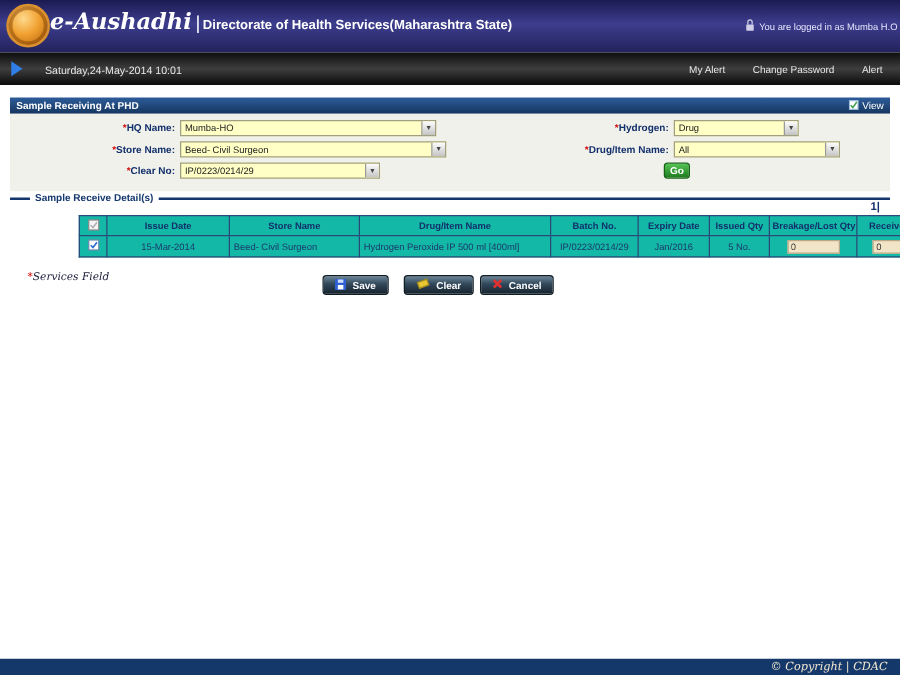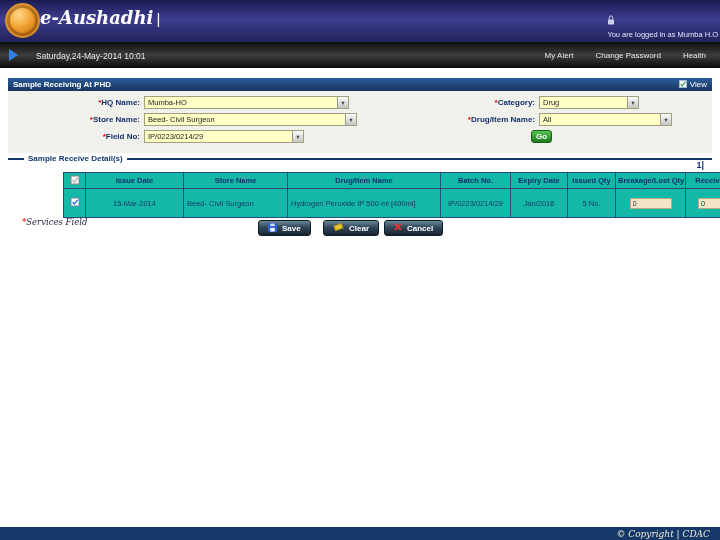--- a/index.html
+++ b/index.html
@@ -10,22 +10,22 @@
   
   .app-header { position:absolute; top:0; left:0; width:100%; height:42px;
     background:linear-gradient(180deg,#1b1b52 0%, #3d3d8e 45%, #22225c 100%); }
   .emblem { position:absolute; left:5px; top:3px; width:35px; height:35px; border-radius:50%;
     background:radial-gradient(circle at 38% 32%, #ffd98c 0%, #f0a030 45%, #b05c08 100%);
     border:2px solid #d89030; box-shadow:inset 0 0 0 3px rgba(120,60,0,.45); z-index:3; }
   .brand-wrap { position:absolute; left:40px; top:7px; display:flex; align-items:baseline; color:#fff; white-space:nowrap; }
   .brand { font-family:"DejaVu Serif", serif; font-style:italic; font-weight:bold; font-size:18px; }
   .brand-sep { font-size:15px; font-weight:normal; margin:0 2px 0 3px; }
   .org { font-size:10.5px; font-weight:bold; }
-  .login-status { position:absolute; right:2px; top:15px; display:flex; align-items:flex-start; gap:3px;
-    color:#e6e6ff; font-size:7.5px; white-space:nowrap;flex-direction:column; }
+  .login-status { position:absolute; right:2px; top:15px; display:flex; align-items:center; gap:3px;
+    color:#e6e6ff; font-size:7.5px; white-space:nowrap; }
 
   
   .navbar { position:absolute; top:42px; left:0; width:100%; height:26px;
     background:linear-gradient(180deg,#0d0d0d 0%, #3e3e3e 50%, #0a0a0a 100%); color:#e8e8e8; }
   .nav-arrow { position:absolute; left:7px; top:6px; }
   .nav-date { position:absolute; left:36px; top:9px; font-size:8.5px; }
   .nav-links { position:absolute; right:14px; top:9px; display:flex; gap:22px; font-size:8px; }
   .nav-link { cursor:pointer; }
 
   
@@ -57,21 +57,21 @@
   .div-line.stub { width:16px; }
   .div-line.long { flex:1; }
   .section-title { font-size:8px; font-weight:bold; color:#14386e; white-space:nowrap; }
 
   .page-indicator { position:absolute; right:16px; top:92px; font-size:9px; font-weight:bold; color:#12306b; cursor:pointer; }
 
   .detail-table { position:absolute; left:24px; top:104px; width:689px;
     border-collapse:collapse; table-layout:fixed; background:#14b8a6;margin-left:39px; }
   .detail-table th, .detail-table td { border:1px solid #2a4a7a; overflow:hidden; white-space:nowrap; }
   .detail-table th { font-size:7.5px; color:#12306b; font-weight:bold; text-align:center; height:16px; padding:1px 2px; }
-  .detail-table td { font-size:7.5px; color:#1a3a6a; height:29px; padding:1px 3px; }
+  .detail-table td { font-size:7.5px; color:#1a3a6a; height:17px; padding:1px 3px; }
   .ta-c { text-align:center; }
   .qty-input { width:42px; height:11px; background:#f2e4c6; border:1px solid #b8a888;
     font-size:7.5px; padding:0 2px; color:#333; font-family:"Liberation Sans",sans-serif; }
 
   .mandatory { position:absolute; left:22px; top:149px; font-size:8.5px;
     font-family:"DejaVu Serif", serif; font-style:italic; color:#1a1a3a; }
 
   .action-btn { position:absolute; top:152px; height:16px; display:flex; align-items:center; gap:5px;
     padding:0 9px; border-radius:3px; border:1px solid #101c24; color:#fff; font-size:8px; font-weight:bold;
     background:linear-gradient(180deg,#6b8697 0%, #31475a 45%, #17242e 100%); cursor:pointer; }
@@ -84,20 +84,21 @@
 </head>
 <body>
 
 <div id="screen">
 
   <div class="app-header">
     <div class="emblem"></div>
     <div class="brand-wrap">
       <span class="brand">e-Aushadhi</span>
       <span class="brand-sep">|</span>
+      <span class="org">Directorate of Health Services(Maharashtra State)</span>
     </div>
     <div class="login-status">
       <span>
         <svg width="8" height="10" viewBox="0 0 8 10">
             <rect x="1" y="4.5" width="6" height="5" rx="0.5" fill="#cfcfe8"></rect>
             <path d="M2.3 4.5 V2.6 a1.7 1.7 0 0 1 3.4 0 V4.5" stroke="#cfcfe8" stroke-width="1" fill="none"></path>
           </svg>
       </span>
       <span>You are logged in as Mumba H.O</span>
     </div>
@@ -106,21 +107,21 @@
   <div class="navbar">
     <span class="nav-arrow">
       <svg width="13" height="14" viewBox="0 0 13 14">
           <path d="M2 1 L11 7 L2 13 Z" fill="#2f7fe6"></path>
         </svg>
     </span>
     <span class="nav-date">Saturday,24-May-2014 10:01</span>
     <div class="nav-links">
       <span class="nav-link">My Alert</span>
       <span class="nav-link">Change Password</span>
-      <span class="nav-link">Health</span>
+      <span class="nav-link">Alert</span>
     </div>
   </div>
 
   <div class="content">
 
     <div class="title-strip">
       <span>Sample Receiving At PHD</span>
       <span class="view-wrap">
         <span>
           <svg width="8" height="8" viewBox="0 0 8 8">
@@ -135,21 +136,21 @@
     <div class="form-area"></div>
 
     <label class="field-label" style="left:30px; top:30px; width:110px;">
       <span class="star">*</span><span>HQ Name:</span>
     </label>
     <div class="field-input" style="left:144px; top:28px; width:205px;">
       <span>Mumba-HO</span>
       <span class="dd-arrow">▼</span>
     </div>
     <label class="field-label" style="left:420px; top:30px; width:115px;">
-      <span class="star">*</span><span>Category:</span>
+      <span class="star">*</span><span>Hydrogen:</span>
     </label>
     <div class="field-input" style="left:539px; top:28px; width:100px;">
       <span>Drug</span>
       <span class="dd-arrow">▼</span>
     </div>
 
     <label class="field-label" style="left:30px; top:47px; width:110px;">
       <span class="star">*</span><span>Store Name:</span>
     </label>
     <div class="field-input" style="left:144px; top:45px; width:213px;">
@@ -158,21 +159,21 @@
     </div>
     <label class="field-label" style="left:420px; top:47px; width:115px;">
       <span class="star">*</span><span>Drug/Item Name:</span>
     </label>
     <div class="field-input" style="left:539px; top:45px; width:133px;">
       <span>All</span>
       <span class="dd-arrow">▼</span>
     </div>
 
     <label class="field-label" style="left:30px; top:64px; width:110px;">
-      <span class="star">*</span><span>Field No:</span>
+      <span class="star">*</span><span>Clear No:</span>
     </label>
     <div class="field-input" style="left:144px; top:62px; width:160px;">
       <span>IP/0223/0214/29</span>
       <span class="dd-arrow">▼</span>
     </div>
     <button class="go-btn">Go</button>
 
     <div class="section-divider">
       <span class="div-line stub"></span>
       <span class="section-title">Sample Receive Detail(s)</span>

